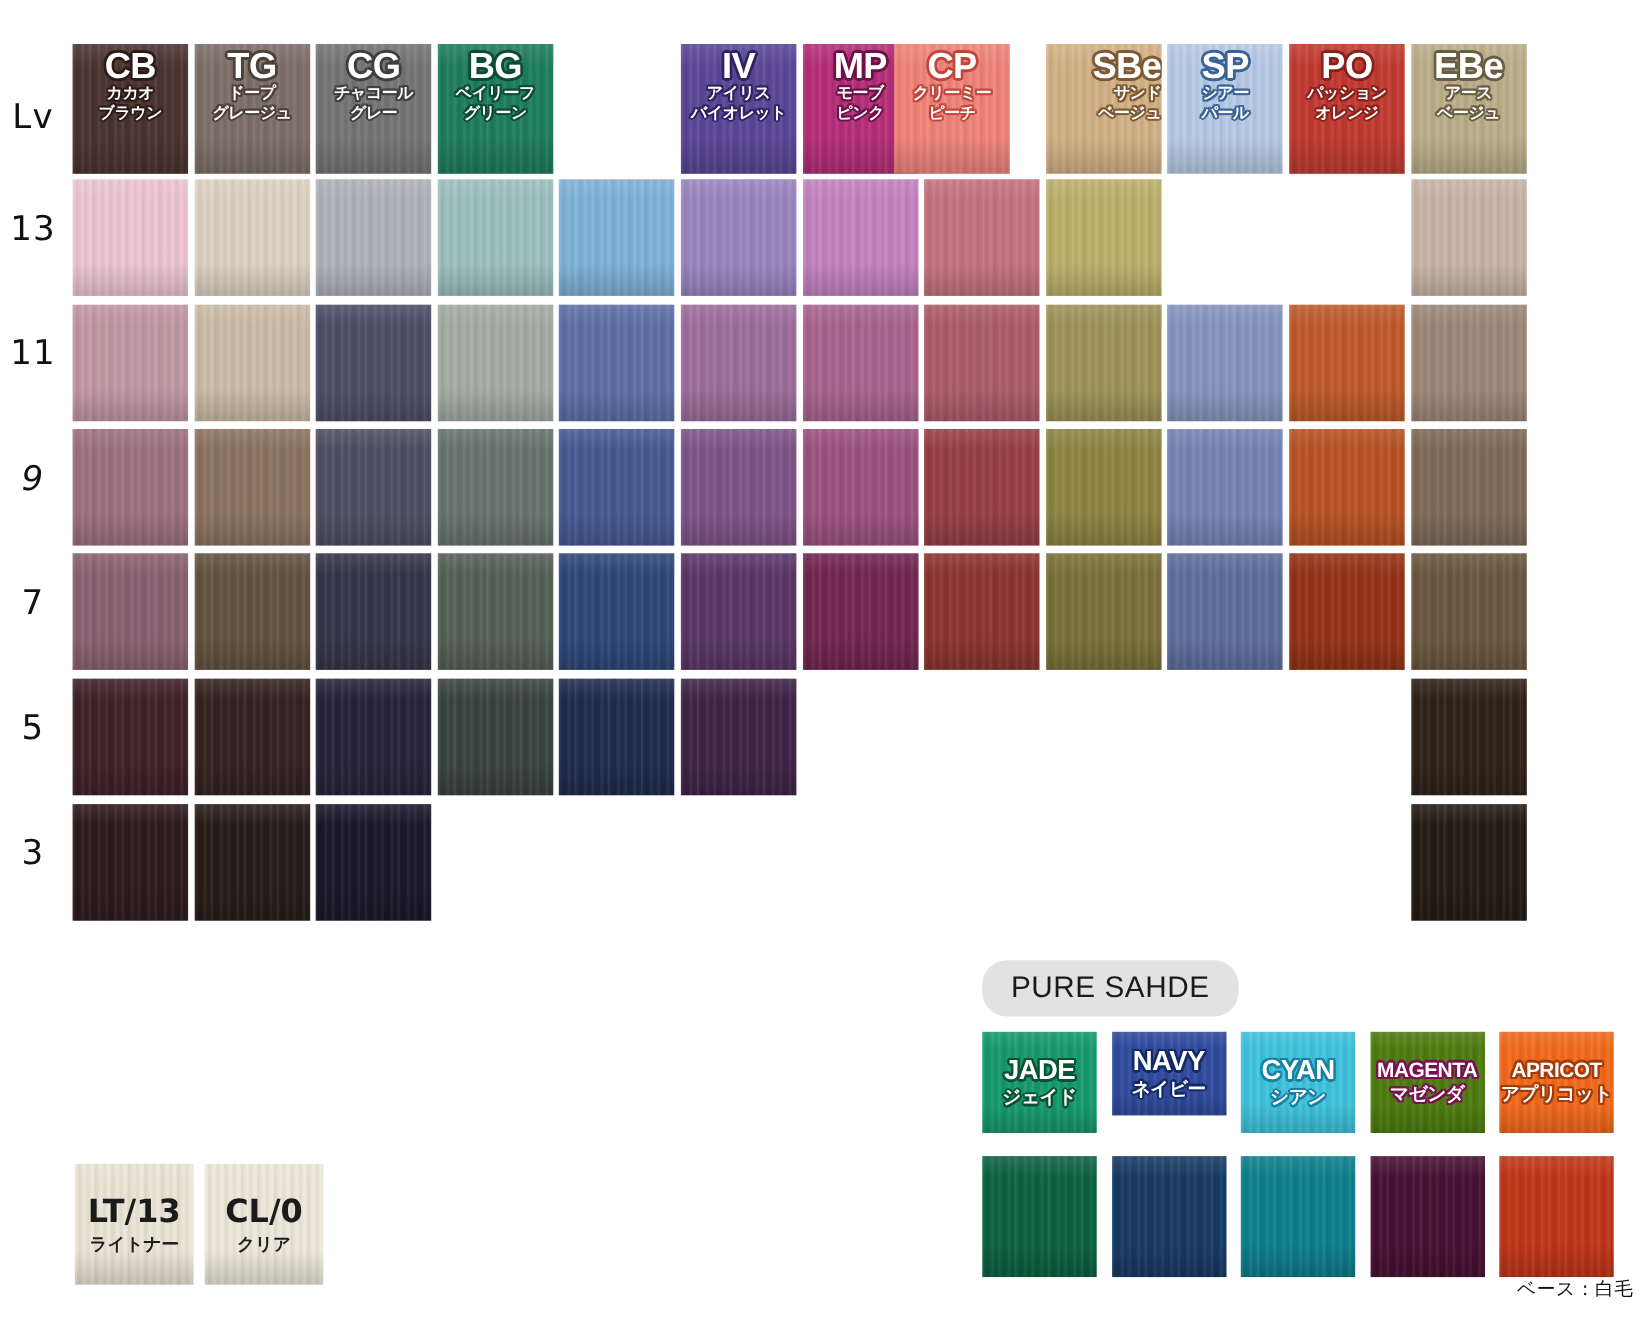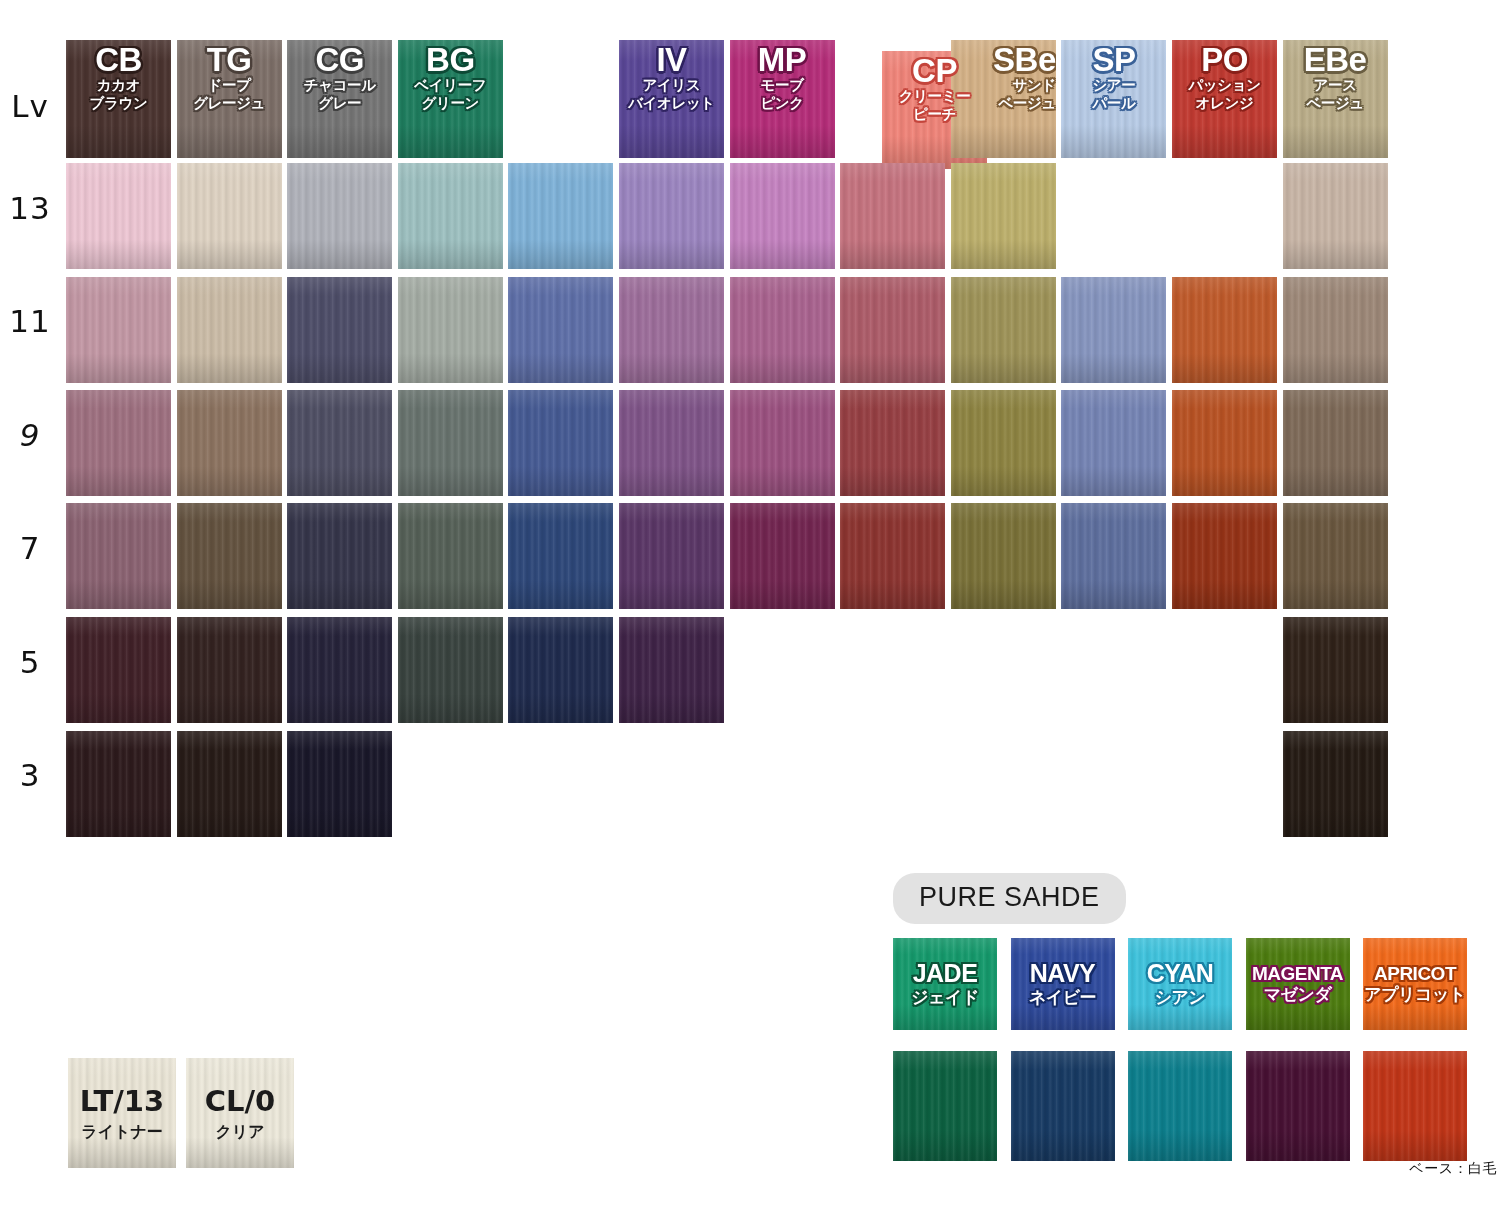--- a/index.html
+++ b/index.html
@@ -163,23 +163,23 @@
     font-family: "DejaVu Sans", sans-serif;
   }
   .sp-jp {
     position: relative; z-index: 3;
     font-size: 16px; font-weight: 700; color: #1b1b1b;
     line-height: 1.0; white-space: nowrap; margin-top: 8px;
   }
 
   #base-note {
     position: absolute;
-    right: 2px;
+    right: 14px;
     top: 1160px;
-    font-size: 14px;
+    font-size: 17px;
     color: #111;
     letter-spacing: 0.5px;
     white-space: nowrap;
   }
 </style>
 </head>
 <body>
 
 <div id="chart-area">
 
@@ -219,21 +219,21 @@
       <div class="hdr-code" style="color: rgb(255, 255, 255); text-shadow: rgb(109, 17, 71) -2px -2px 0px, rgb(109, 17, 71) 2px -2px 0px, rgb(109, 17, 71) -2px 2px 0px, rgb(109, 17, 71) 2px 2px 0px, rgb(109, 17, 71) 0px -2.5px 0px, rgb(109, 17, 71) 0px 2.5px 0px, rgb(109, 17, 71) -2.5px 0px 0px, rgb(109, 17, 71) 2.5px 0px 0px;">MP</div>
       <div class="hdr-jp" style="text-shadow: rgb(109, 17, 71) -1.6px -1.6px 0px, rgb(109, 17, 71) 1.6px -1.6px 0px, rgb(109, 17, 71) -1.6px 1.6px 0px, rgb(109, 17, 71) 1.6px 1.6px 0px, rgb(109, 17, 71) 0px -2px 0px, rgb(109, 17, 71) 0px 2px 0px, rgb(109, 17, 71) -2px 0px 0px, rgb(109, 17, 71) 2px 0px 0px;">モーブ</div>
       <div class="hdr-jp" style="text-shadow: rgb(109, 17, 71) -1.6px -1.6px 0px, rgb(109, 17, 71) 1.6px -1.6px 0px, rgb(109, 17, 71) -1.6px 1.6px 0px, rgb(109, 17, 71) 1.6px 1.6px 0px, rgb(109, 17, 71) 0px -2px 0px, rgb(109, 17, 71) 0px 2px 0px, rgb(109, 17, 71) -2px 0px 0px, rgb(109, 17, 71) 2px 0px 0px;">ピンク</div>
     </div>
     <div class="header-cell" style="left: 619px; top: 40px; width: 105px; height: 118px; background: rgb(90, 71, 151);">
       <div class="fiber"></div>
       <div class="hdr-code" style="color: rgb(255, 255, 255); text-shadow: rgb(47, 35, 96) -2px -2px 0px, rgb(47, 35, 96) 2px -2px 0px, rgb(47, 35, 96) -2px 2px 0px, rgb(47, 35, 96) 2px 2px 0px, rgb(47, 35, 96) 0px -2.5px 0px, rgb(47, 35, 96) 0px 2.5px 0px, rgb(47, 35, 96) -2.5px 0px 0px, rgb(47, 35, 96) 2.5px 0px 0px;">IV</div>
       <div class="hdr-jp" style="text-shadow: rgb(47, 35, 96) -1.6px -1.6px 0px, rgb(47, 35, 96) 1.6px -1.6px 0px, rgb(47, 35, 96) -1.6px 1.6px 0px, rgb(47, 35, 96) 1.6px 1.6px 0px, rgb(47, 35, 96) 0px -2px 0px, rgb(47, 35, 96) 0px 2px 0px, rgb(47, 35, 96) -2px 0px 0px, rgb(47, 35, 96) 2px 0px 0px;">アイリス</div>
       <div class="hdr-jp" style="text-shadow: rgb(47, 35, 96) -1.6px -1.6px 0px, rgb(47, 35, 96) 1.6px -1.6px 0px, rgb(47, 35, 96) -1.6px 1.6px 0px, rgb(47, 35, 96) 1.6px 1.6px 0px, rgb(47, 35, 96) 0px -2px 0px, rgb(47, 35, 96) 0px 2px 0px, rgb(47, 35, 96) -2px 0px 0px, rgb(47, 35, 96) 2px 0px 0px;">バイオレット</div>
     </div>
-    <div class="header-cell" style="left: 882px; top: 40px; width: 105px; height: 118px; background: rgb(240, 132, 121); margin-top: 11px;">
+    <div class="header-cell" style="left: 813px; top: 40px; width: 105px; height: 118px; background: rgb(240, 132, 121);">
       <div class="fiber"></div>
       <div class="hdr-code" style="color: rgb(255, 255, 255); text-shadow: rgb(196, 69, 60) -2px -2px 0px, rgb(196, 69, 60) 2px -2px 0px, rgb(196, 69, 60) -2px 2px 0px, rgb(196, 69, 60) 2px 2px 0px, rgb(196, 69, 60) 0px -2.5px 0px, rgb(196, 69, 60) 0px 2.5px 0px, rgb(196, 69, 60) -2.5px 0px 0px, rgb(196, 69, 60) 2.5px 0px 0px;">CP</div>
       <div class="hdr-jp" style="text-shadow: rgb(196, 69, 60) -1.6px -1.6px 0px, rgb(196, 69, 60) 1.6px -1.6px 0px, rgb(196, 69, 60) -1.6px 1.6px 0px, rgb(196, 69, 60) 1.6px 1.6px 0px, rgb(196, 69, 60) 0px -2px 0px, rgb(196, 69, 60) 0px 2px 0px, rgb(196, 69, 60) -2px 0px 0px, rgb(196, 69, 60) 2px 0px 0px;">クリーミー</div>
       <div class="hdr-jp" style="text-shadow: rgb(196, 69, 60) -1.6px -1.6px 0px, rgb(196, 69, 60) 1.6px -1.6px 0px, rgb(196, 69, 60) -1.6px 1.6px 0px, rgb(196, 69, 60) 1.6px 1.6px 0px, rgb(196, 69, 60) 0px -2px 0px, rgb(196, 69, 60) 0px 2px 0px, rgb(196, 69, 60) -2px 0px 0px, rgb(196, 69, 60) 2px 0px 0px;">ピーチ</div>
     </div>
     <div class="header-cell" style="left: 950.8px; top: 40px; width: 105px; height: 118px; background: rgb(212, 177, 134); align-items: flex-end;">
       <div class="fiber"></div>
       <div class="hdr-code" style="color: rgb(255, 255, 255); text-shadow: rgb(123, 90, 52) -2px -2px 0px, rgb(123, 90, 52) 2px -2px 0px, rgb(123, 90, 52) -2px 2px 0px, rgb(123, 90, 52) 2px 2px 0px, rgb(123, 90, 52) 0px -2.5px 0px, rgb(123, 90, 52) 0px 2.5px 0px, rgb(123, 90, 52) -2.5px 0px 0px, rgb(123, 90, 52) 2.5px 0px 0px;">SBe</div>
       <div class="hdr-jp" style="text-shadow: rgb(123, 90, 52) -1.6px -1.6px 0px, rgb(123, 90, 52) 1.6px -1.6px 0px, rgb(123, 90, 52) -1.6px 1.6px 0px, rgb(123, 90, 52) 1.6px 1.6px 0px, rgb(123, 90, 52) 0px -2px 0px, rgb(123, 90, 52) 0px 2px 0px, rgb(123, 90, 52) -2px 0px 0px, rgb(123, 90, 52) 2px 0px 0px;">サンド</div>
       <div class="hdr-jp" style="text-shadow: rgb(123, 90, 52) -1.6px -1.6px 0px, rgb(123, 90, 52) 1.6px -1.6px 0px, rgb(123, 90, 52) -1.6px 1.6px 0px, rgb(123, 90, 52) 1.6px 1.6px 0px, rgb(123, 90, 52) 0px -2px 0px, rgb(123, 90, 52) 0px 2px 0px, rgb(123, 90, 52) -2px 0px 0px, rgb(123, 90, 52) 2px 0px 0px;">ベージュ</div>
@@ -434,21 +434,21 @@
 </div>
 <div id="pure-swatch-host">
     <div class="pure-hdr" style="position: absolute; left: 893px; top: 938px; width: 104px; height: 92px; background: rgb(21, 154, 108);">
       <div class="fiber"></div>
       <div class="pure-code" style="text-shadow: rgb(11, 81, 54) -1.8px -1.8px 0px, rgb(11, 81, 54) 1.8px -1.8px 0px, rgb(11, 81, 54) -1.8px 1.8px 0px, rgb(11, 81, 54) 1.8px 1.8px 0px, rgb(11, 81, 54) 0px -2.2px 0px, rgb(11, 81, 54) 0px 2.2px 0px, rgb(11, 81, 54) -2.2px 0px 0px, rgb(11, 81, 54) 2.2px 0px 0px;">JADE</div>
       <div class="pure-jp" style="text-shadow: rgb(11, 81, 54) -1.6px -1.6px 0px, rgb(11, 81, 54) 1.6px -1.6px 0px, rgb(11, 81, 54) -1.6px 1.6px 0px, rgb(11, 81, 54) 1.6px 1.6px 0px, rgb(11, 81, 54) 0px -2px 0px, rgb(11, 81, 54) 0px 2px 0px, rgb(11, 81, 54) -2px 0px 0px, rgb(11, 81, 54) 2px 0px 0px;">ジェイド</div>
     </div>
     <div class="swatch-cell" style="left: 893px; top: 1051px; width: 104px; height: 110px; background: rgb(12, 97, 65);">
       <div class="fiber"></div>
     </div>
-    <div class="pure-hdr" style="position: absolute; left: 1010.5px; top: 938px; width: 104px; height: 92px; background: rgb(47, 75, 158); text-align: right;">
+    <div class="pure-hdr" style="position: absolute; left: 1010.5px; top: 938px; width: 104px; height: 76px; background: rgb(47, 75, 158); text-align: right;">
       <div class="fiber"></div>
       <div class="pure-code" style="text-shadow: rgb(20, 42, 102) -1.8px -1.8px 0px, rgb(20, 42, 102) 1.8px -1.8px 0px, rgb(20, 42, 102) -1.8px 1.8px 0px, rgb(20, 42, 102) 1.8px 1.8px 0px, rgb(20, 42, 102) 0px -2.2px 0px, rgb(20, 42, 102) 0px 2.2px 0px, rgb(20, 42, 102) -2.2px 0px 0px, rgb(20, 42, 102) 2.2px 0px 0px;">NAVY</div>
       <div class="pure-jp" style="text-shadow: rgb(20, 42, 102) -1.6px -1.6px 0px, rgb(20, 42, 102) 1.6px -1.6px 0px, rgb(20, 42, 102) -1.6px 1.6px 0px, rgb(20, 42, 102) 1.6px 1.6px 0px, rgb(20, 42, 102) 0px -2px 0px, rgb(20, 42, 102) 0px 2px 0px, rgb(20, 42, 102) -2px 0px 0px, rgb(20, 42, 102) 2px 0px 0px;">ネイビー</div>
     </div>
     <div class="swatch-cell" style="left: 1010.5px; top: 1051px; width: 104px; height: 110px; background: rgb(23, 58, 99);">
       <div class="fiber"></div>
     </div>
     <div class="pure-hdr" style="position: absolute; left: 1128px; top: 938px; width: 104px; height: 92px; background: rgb(63, 195, 221);">
       <div class="fiber"></div>
       <div class="pure-code" style="text-shadow: rgb(24, 128, 163) -1.8px -1.8px 0px, rgb(24, 128, 163) 1.8px -1.8px 0px, rgb(24, 128, 163) -1.8px 1.8px 0px, rgb(24, 128, 163) 1.8px 1.8px 0px, rgb(24, 128, 163) 0px -2.2px 0px, rgb(24, 128, 163) 0px 2.2px 0px, rgb(24, 128, 163) -2.2px 0px 0px, rgb(24, 128, 163) 2.2px 0px 0px;">CYAN</div>

